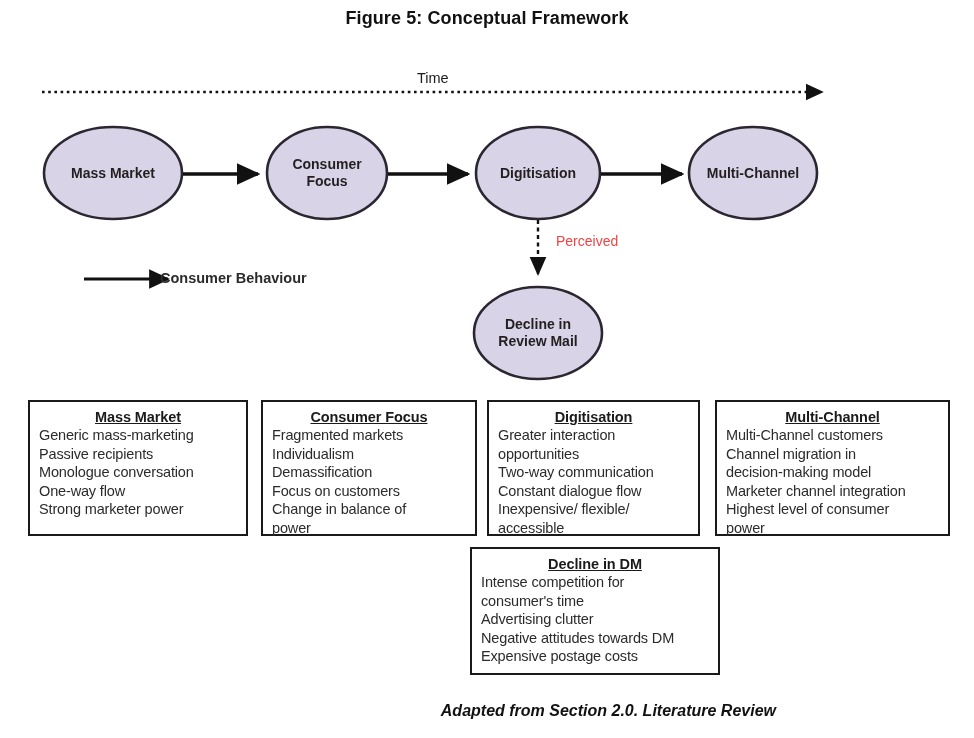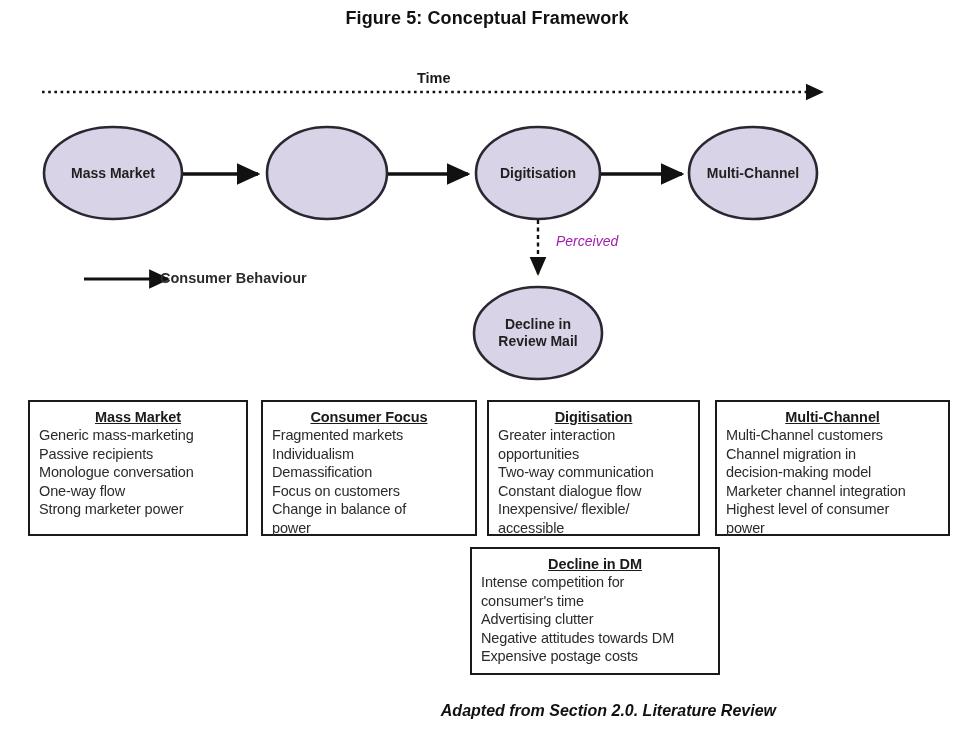--- a/index.html
+++ b/index.html
@@ -33,29 +33,28 @@
   #svg-layer {
     position: absolute;
     top: 0;
     left: 0;
     width: 974px;
     height: 738px;
   }
   .time-label {
     position: absolute;
     font-size: 14.5px;
-    font-weight: bold;
+    font-weight: normal;
     color: #1a1a1a;
     white-space: nowrap;
   }
   .perceived-label {
     position: absolute;
     font-size: 14px;
-    font-style: italic;
-    color: #a21caf;
+    color: #ef4444;
     white-space: nowrap;
   }
   .legend-label {
     position: absolute;
     font-size: 14.5px;
     font-weight: bold;
     color: #2b2b2b;
     white-space: nowrap;
   }
   .node-label {
@@ -162,20 +161,22 @@
     </g>
   </svg>
 
   <div class="time-label" style="left:417px; top:70px;">Time</div>
 
   <div class="perceived-label" style="left:556px; top:233px;">Perceived</div>
 
   <div class="legend-label" style="left:160px; top:270px;">Consumer Behaviour</div>
 
   <div class="node-label" style="left:48px; top:165px; width:130px;">Mass Market</div>
+  <div class="node-label" style="left:272px; top:156px; width:110px; white-space:pre-line;">Consumer
+Focus</div>
   <div class="node-label" style="left:478px; top:165px; width:120px;">Digitisation</div>
   <div class="node-label" style="left:692px; top:165px; width:122px;">Multi-Channel</div>
   <div class="node-label" style="left:478px; top:316px; width:120px; white-space:pre-line;">Decline in
 Review Mail</div>
 
   <div class="info-box" style="left:28px; top:400px; width:220px; height:136px;">
     <span class="box-title">Mass Market</span>
     <span class="box-lines">Generic mass-marketing
 Passive recipients
 Monologue conversation

